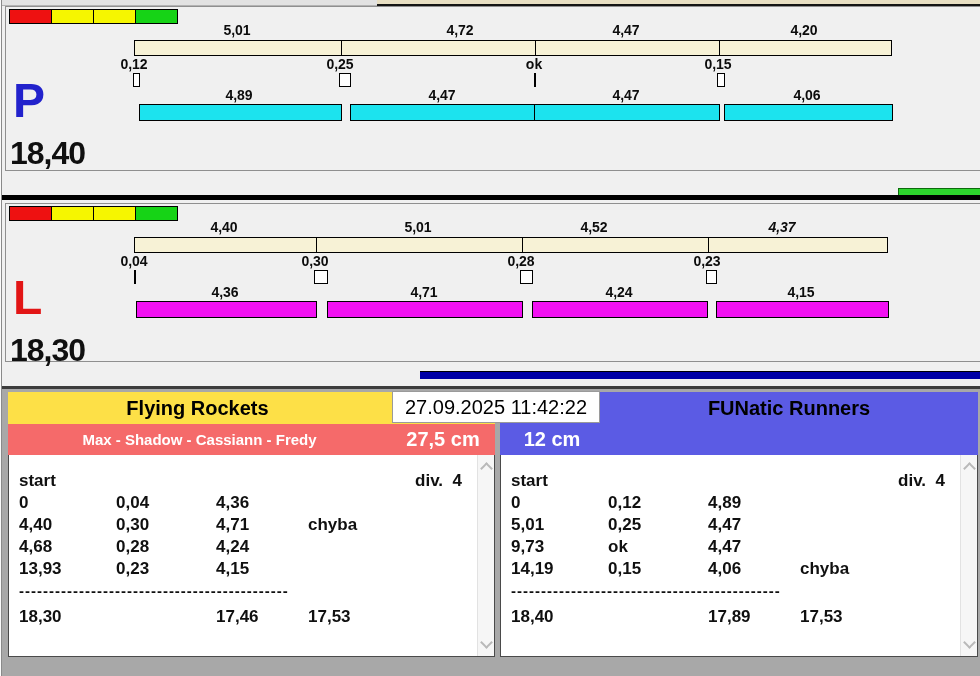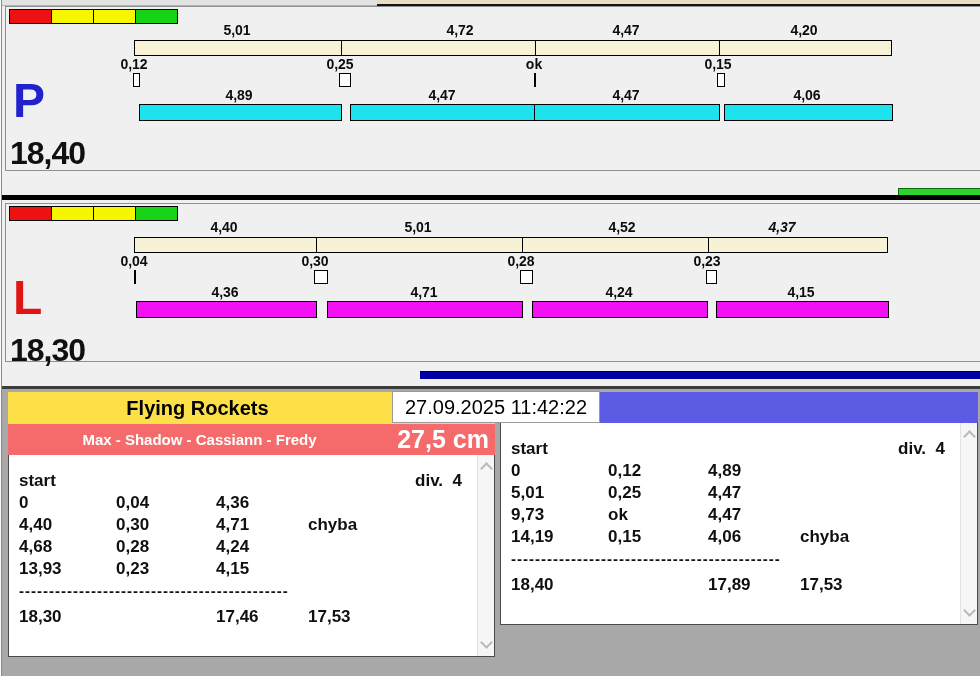--- a/index.html
+++ b/index.html
@@ -46,21 +46,21 @@
   
   .bottom { position:absolute; left:0; top:386px; width:980px; height:290px; background:#a8a8a8; border-top:3px solid #3c3c3c; box-sizing:border-box; }
   .team-panel { position:absolute; top:3px; }
   #team-0 { left:8px;   width:487px; }
   #team-1 { left:500px; width:478px; }
 
   .hdr-row1 { height:32px; display:flex; align-items:center; }
   .hdr-row2 { height:31px; display:flex; align-items:center; }
   .team-name { flex:1; text-align:center; font-size:20px; font-weight:bold; color:#000; }
   .members   { flex:1; text-align:center; font-size:15px; font-weight:bold; color:#fff; }
-  .handicap  { width:104px; text-align:center; font-size:25px; font-weight:bold; color:#fff; }
+  .handicap  { width:104px; text-align:center; font-size:20px; font-weight:bold; color:#fff; }
   .hdr-spacer-r { width:108px; height:100%; }
   .hdr-spacer-l { width:100px; height:100%; }
 
   .table-box { position:relative; height:202px; background:#fff; border:1px solid #4a4a4a; border-top:none; box-sizing:border-box;
                font-size:17px; font-weight:bold; color:#101010; padding-top:15px; overflow:hidden; }
   .t-start-row { position:relative; height:22px; line-height:22px; padding-left:10px; }
   .division { position:absolute; right:32px; top:0; white-space:pre; }
   .t-row { display:grid; grid-template-columns:97px 100px 92px 1fr; height:22px; line-height:22px; padding-left:10px; }
   .dashes { height:22px; line-height:22px; padding-left:10px; font-size:15px; letter-spacing:1px; white-space:nowrap; overflow:hidden; }
   .totals-row { margin-top:4px; }
@@ -133,21 +133,21 @@
   <div class="lane-letter" style="color: rgb(226, 21, 21);">L</div>
   <div class="lane-total">18,30</div>
   <div class="bars">
       <div class="top-bar" style="left: 128px; width: 752px; background-color: rgb(247, 242, 214);">
         <div class="seg-divider" style="left: 181px;"></div>
         <div class="seg-divider" style="left: 387px;"></div>
         <div class="seg-divider" style="left: 573px;"></div>
       </div>
       <div class="lab top-lab" style="left: 218px;">4,40</div>
       <div class="lab top-lab" style="left: 412px;">5,01</div>
-      <div class="lab top-lab" style="left: 616px;">4,52</div>
+      <div class="lab top-lab" style="left: 588px;">4,52</div>
       <div class="lab top-lab" style="left: 776px; font-style: italic;">4,37</div>
       <div class="lab ex-lab" style="left: 128px;">0,04</div>
       <div class="mark-line" style="left: 128px;"></div>
       <div class="lab ex-lab" style="left: 309px;">0,30</div>
       <div class="mark-box" style="left: 308px; width: 12px;"></div>
       <div class="lab ex-lab" style="left: 515px;">0,28</div>
       <div class="mark-box" style="left: 514px; width: 11px;"></div>
       <div class="lab ex-lab" style="left: 701px;">0,23</div>
       <div class="mark-box" style="left: 700px; width: 9px;"></div>
       <div class="run-seg" style="left: 130px; width: 179px; background-color: rgb(242, 17, 242);"></div>
@@ -213,20 +213,24 @@
           </div>
         </div>
       <div class="scrollbar">
         <div class="chev chev-up"></div>
         <div class="chev chev-down"></div>
       </div>
     </div>
   </div>
 
   <div class="team-panel" id="team-1">
+    <div class="hdr-row1" style="background-color: rgb(91, 91, 228);">
+      <div class="hdr-spacer-l"></div>
+      <div class="team-name">FUNatic Runners</div>
+    </div>
     <div class="hdr-row2" style="background-color: rgb(91, 91, 228);">
       <div class="handicap">12 cm</div>
     </div>
     <div class="table-box">
       <div class="t-start-row">
         <span>start</span>
         <span class="division">div.  4</span>
       </div>
       <div class="rows">
           <div class="t-row">

